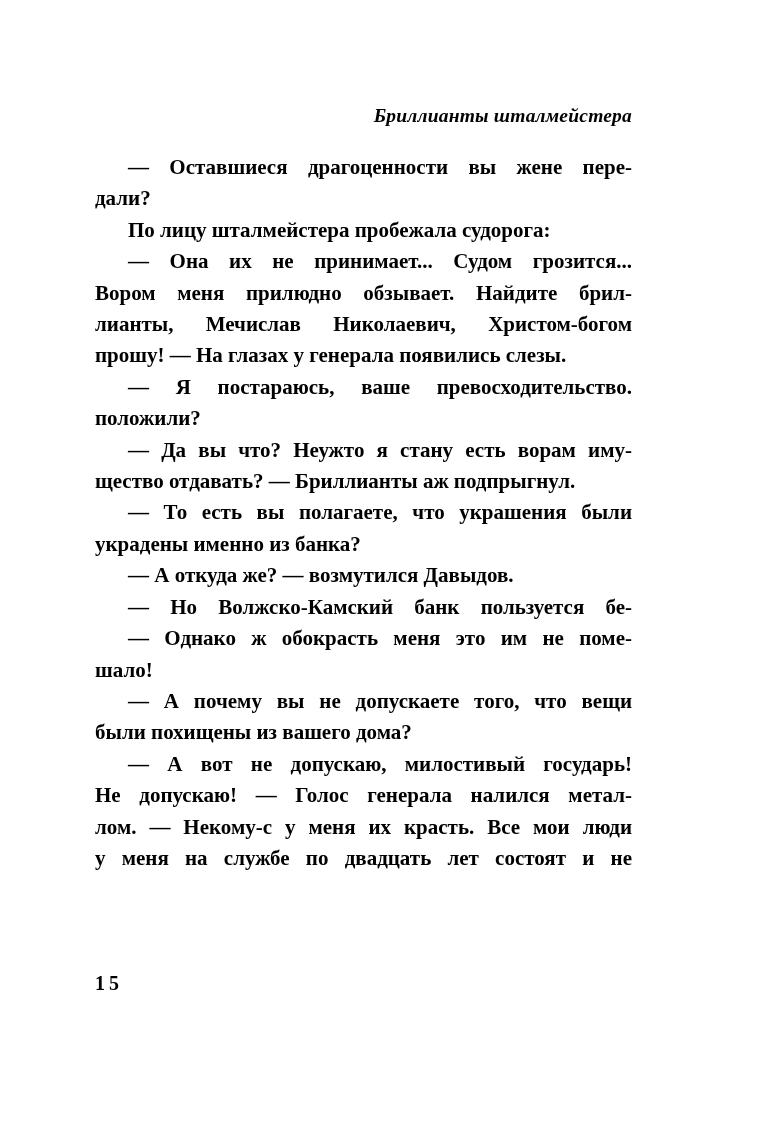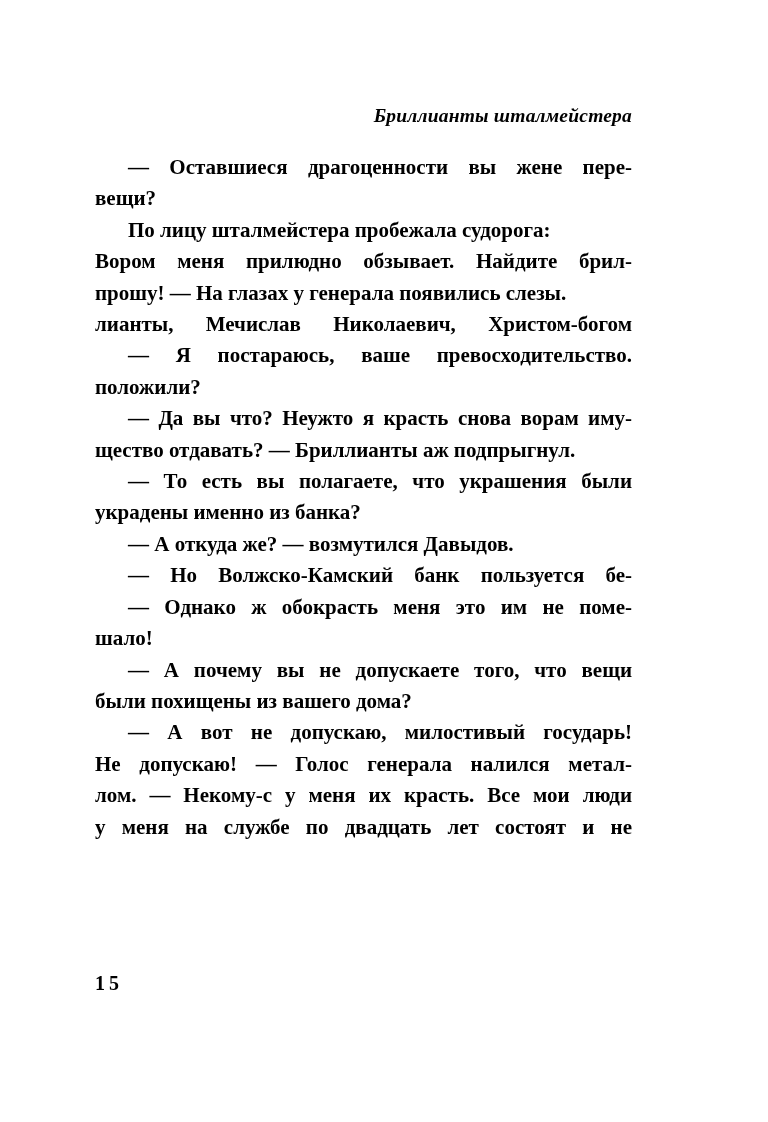--- a/index.html
+++ b/index.html
@@ -61,28 +61,29 @@
 </style>
 </head>
 <body>
 
 <div class="page">
 
   <div class="running-title">Бриллианты шталмейстера</div>
 
   <div class="text-block" id="text-block">
       <div class="line justify indent">— Оставшиеся драгоценности вы жене пере-</div>
-      <div class="line">вещи?</div>
+      <div class="line">дали?</div>
       <div class="line indent">По лицу шталмейстера пробежала судорога:</div>
+      <div class="line justify indent">— Она их не принимает... Судом грозится...</div>
       <div class="line justify">Вором меня прилюдно обзывает. Найдите брил-</div>
+      <div class="line justify">лианты, Мечислав Николаевич, Христом-богом</div>
       <div class="line">прошу! — На глазах у генерала появились слезы.</div>
-      <div class="line justify">лианты, Мечислав Николаевич, Христом-богом</div>
       <div class="line justify indent">— Я постараюсь, ваше превосходительство.</div>
       <div class="line">положили?</div>
-      <div class="line justify indent">— Да вы что? Неужто я красть снова ворам иму-</div>
+      <div class="line justify indent">— Да вы что? Неужто я стану есть ворам иму-</div>
       <div class="line">щество отдавать? — Бриллианты аж подпрыгнул.</div>
       <div class="line justify indent">— То есть вы полагаете, что украшения были</div>
       <div class="line">украдены именно из банка?</div>
       <div class="line indent">— А откуда же? — возмутился Давыдов.</div>
       <div class="line justify indent">— Но Волжско-Камский банк пользуется бе-</div>
       <div class="line justify indent">— Однако ж обокрасть меня это им не поме-</div>
       <div class="line">шало!</div>
       <div class="line justify indent">— А почему вы не допускаете того, что вещи</div>
       <div class="line">были похищены из вашего дома?</div>
       <div class="line justify indent">— А вот не допускаю, милостивый государь!</div>

